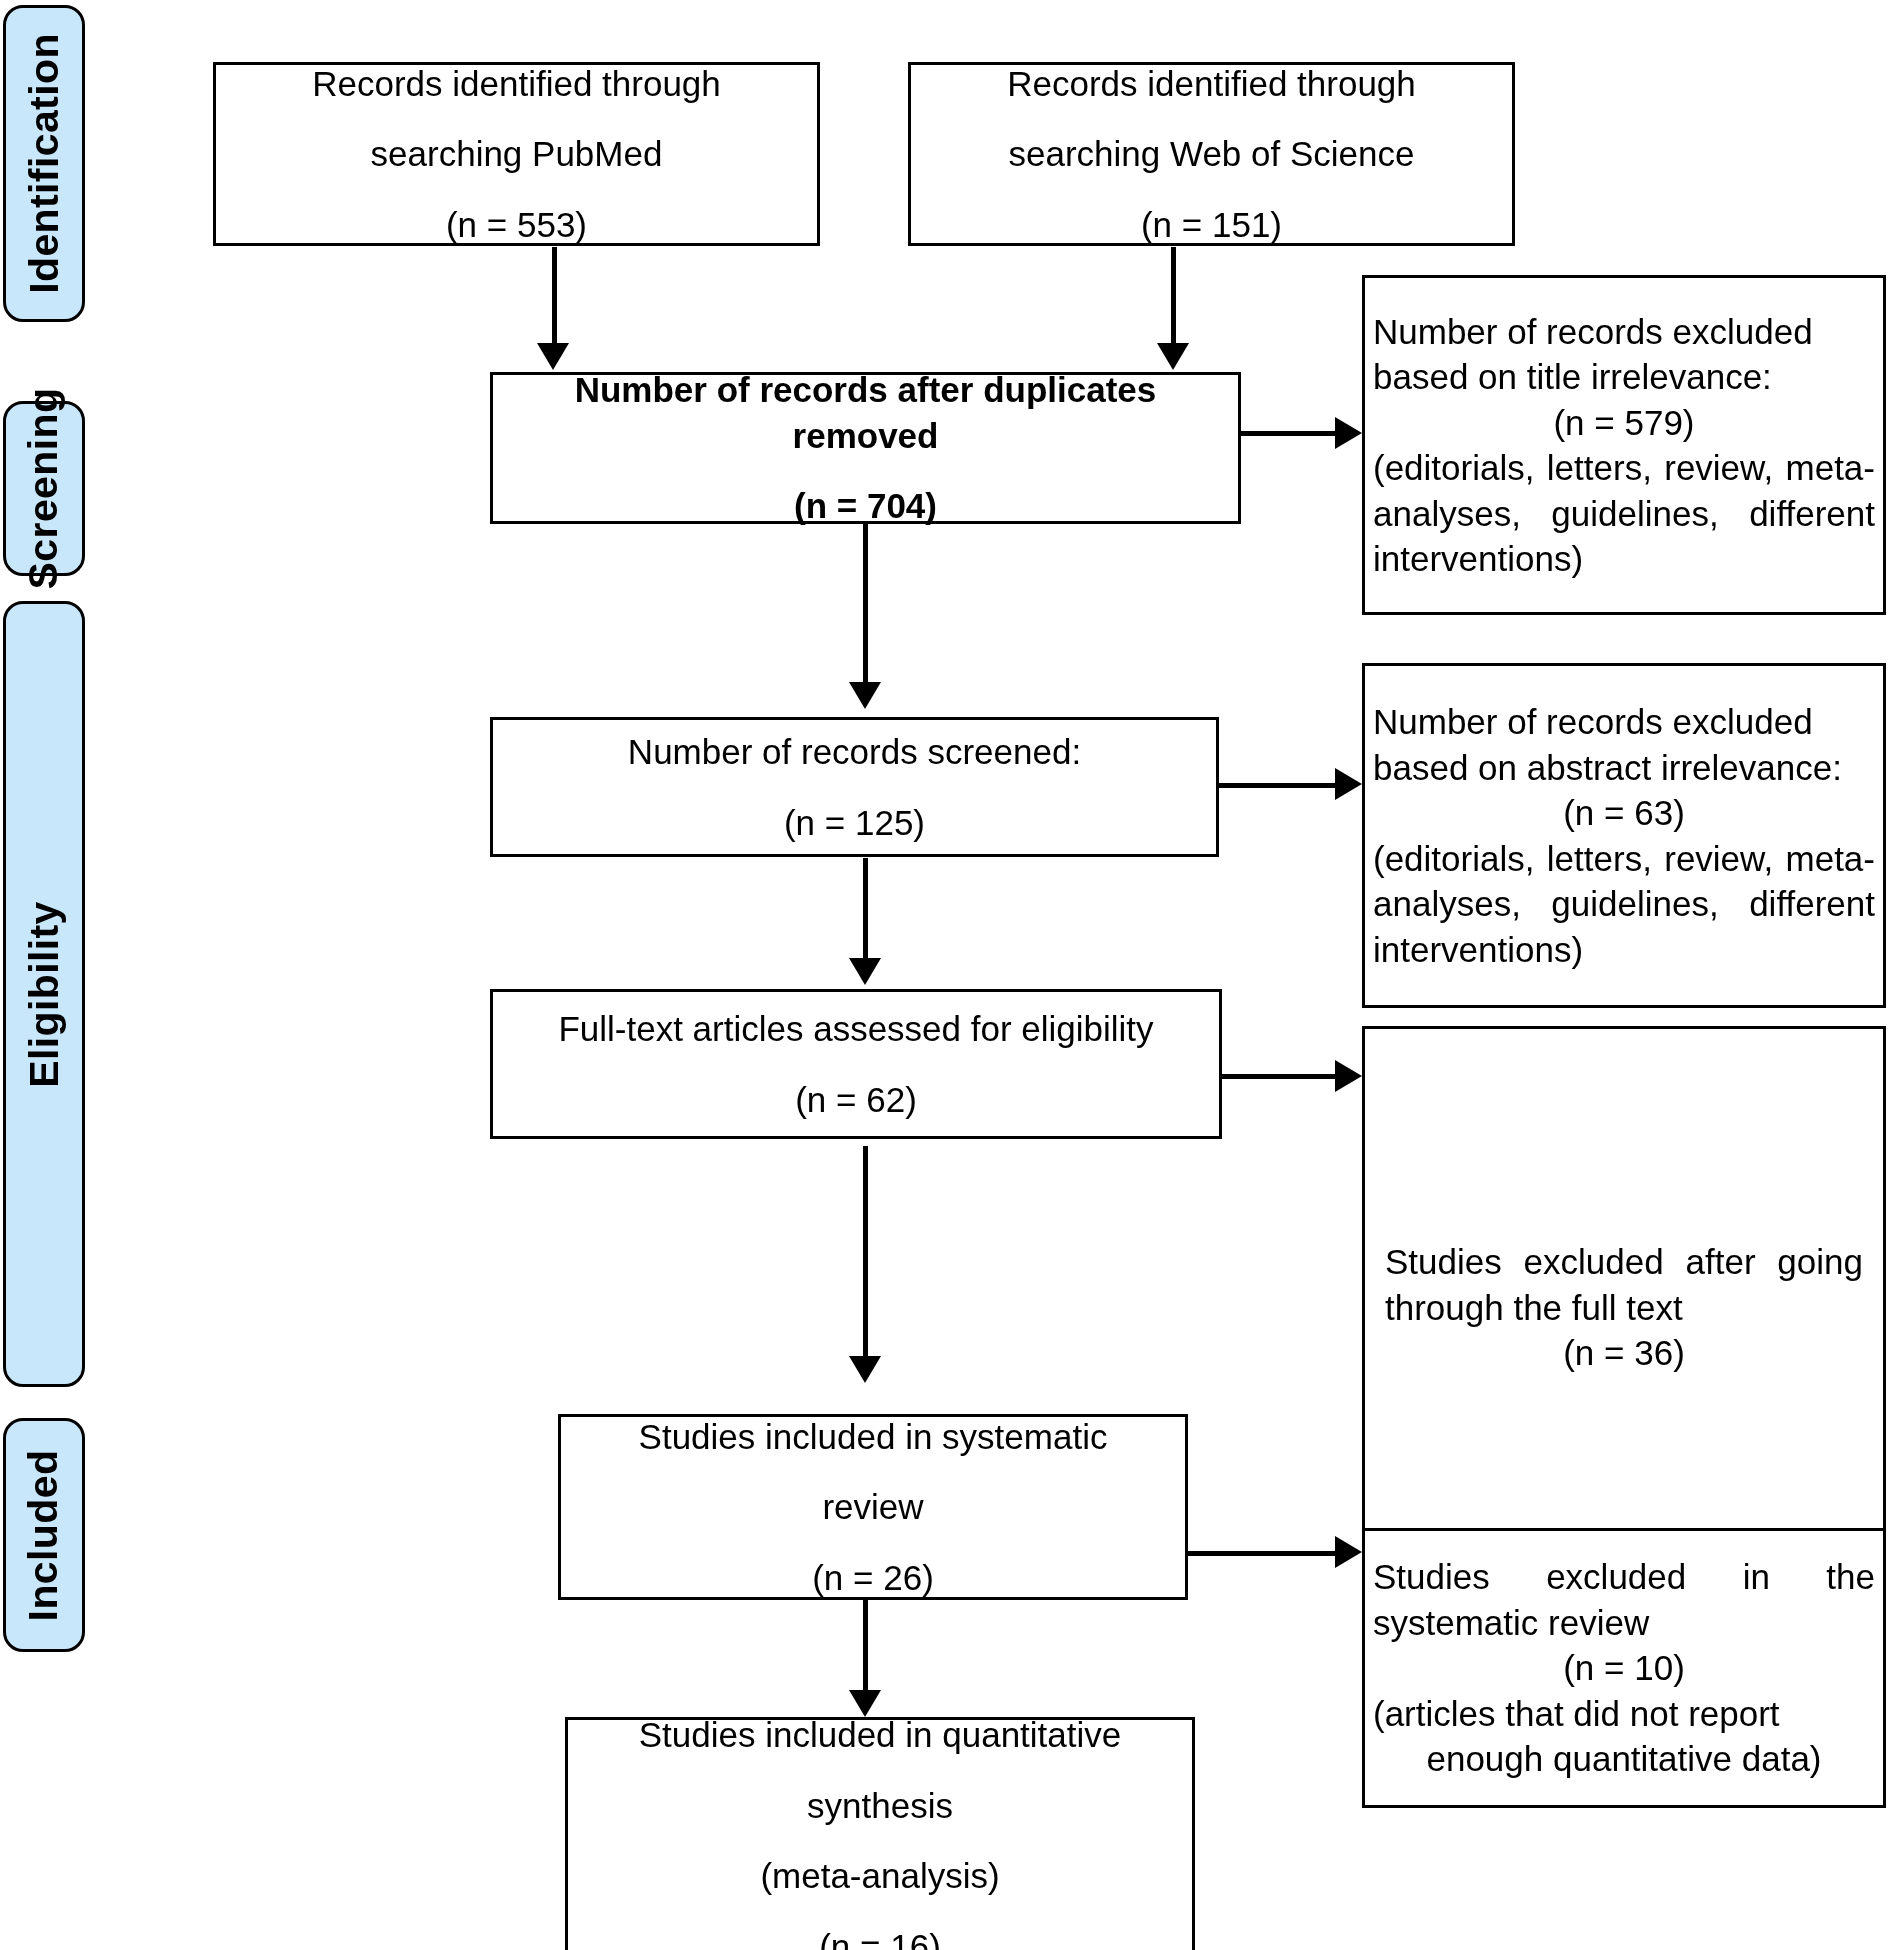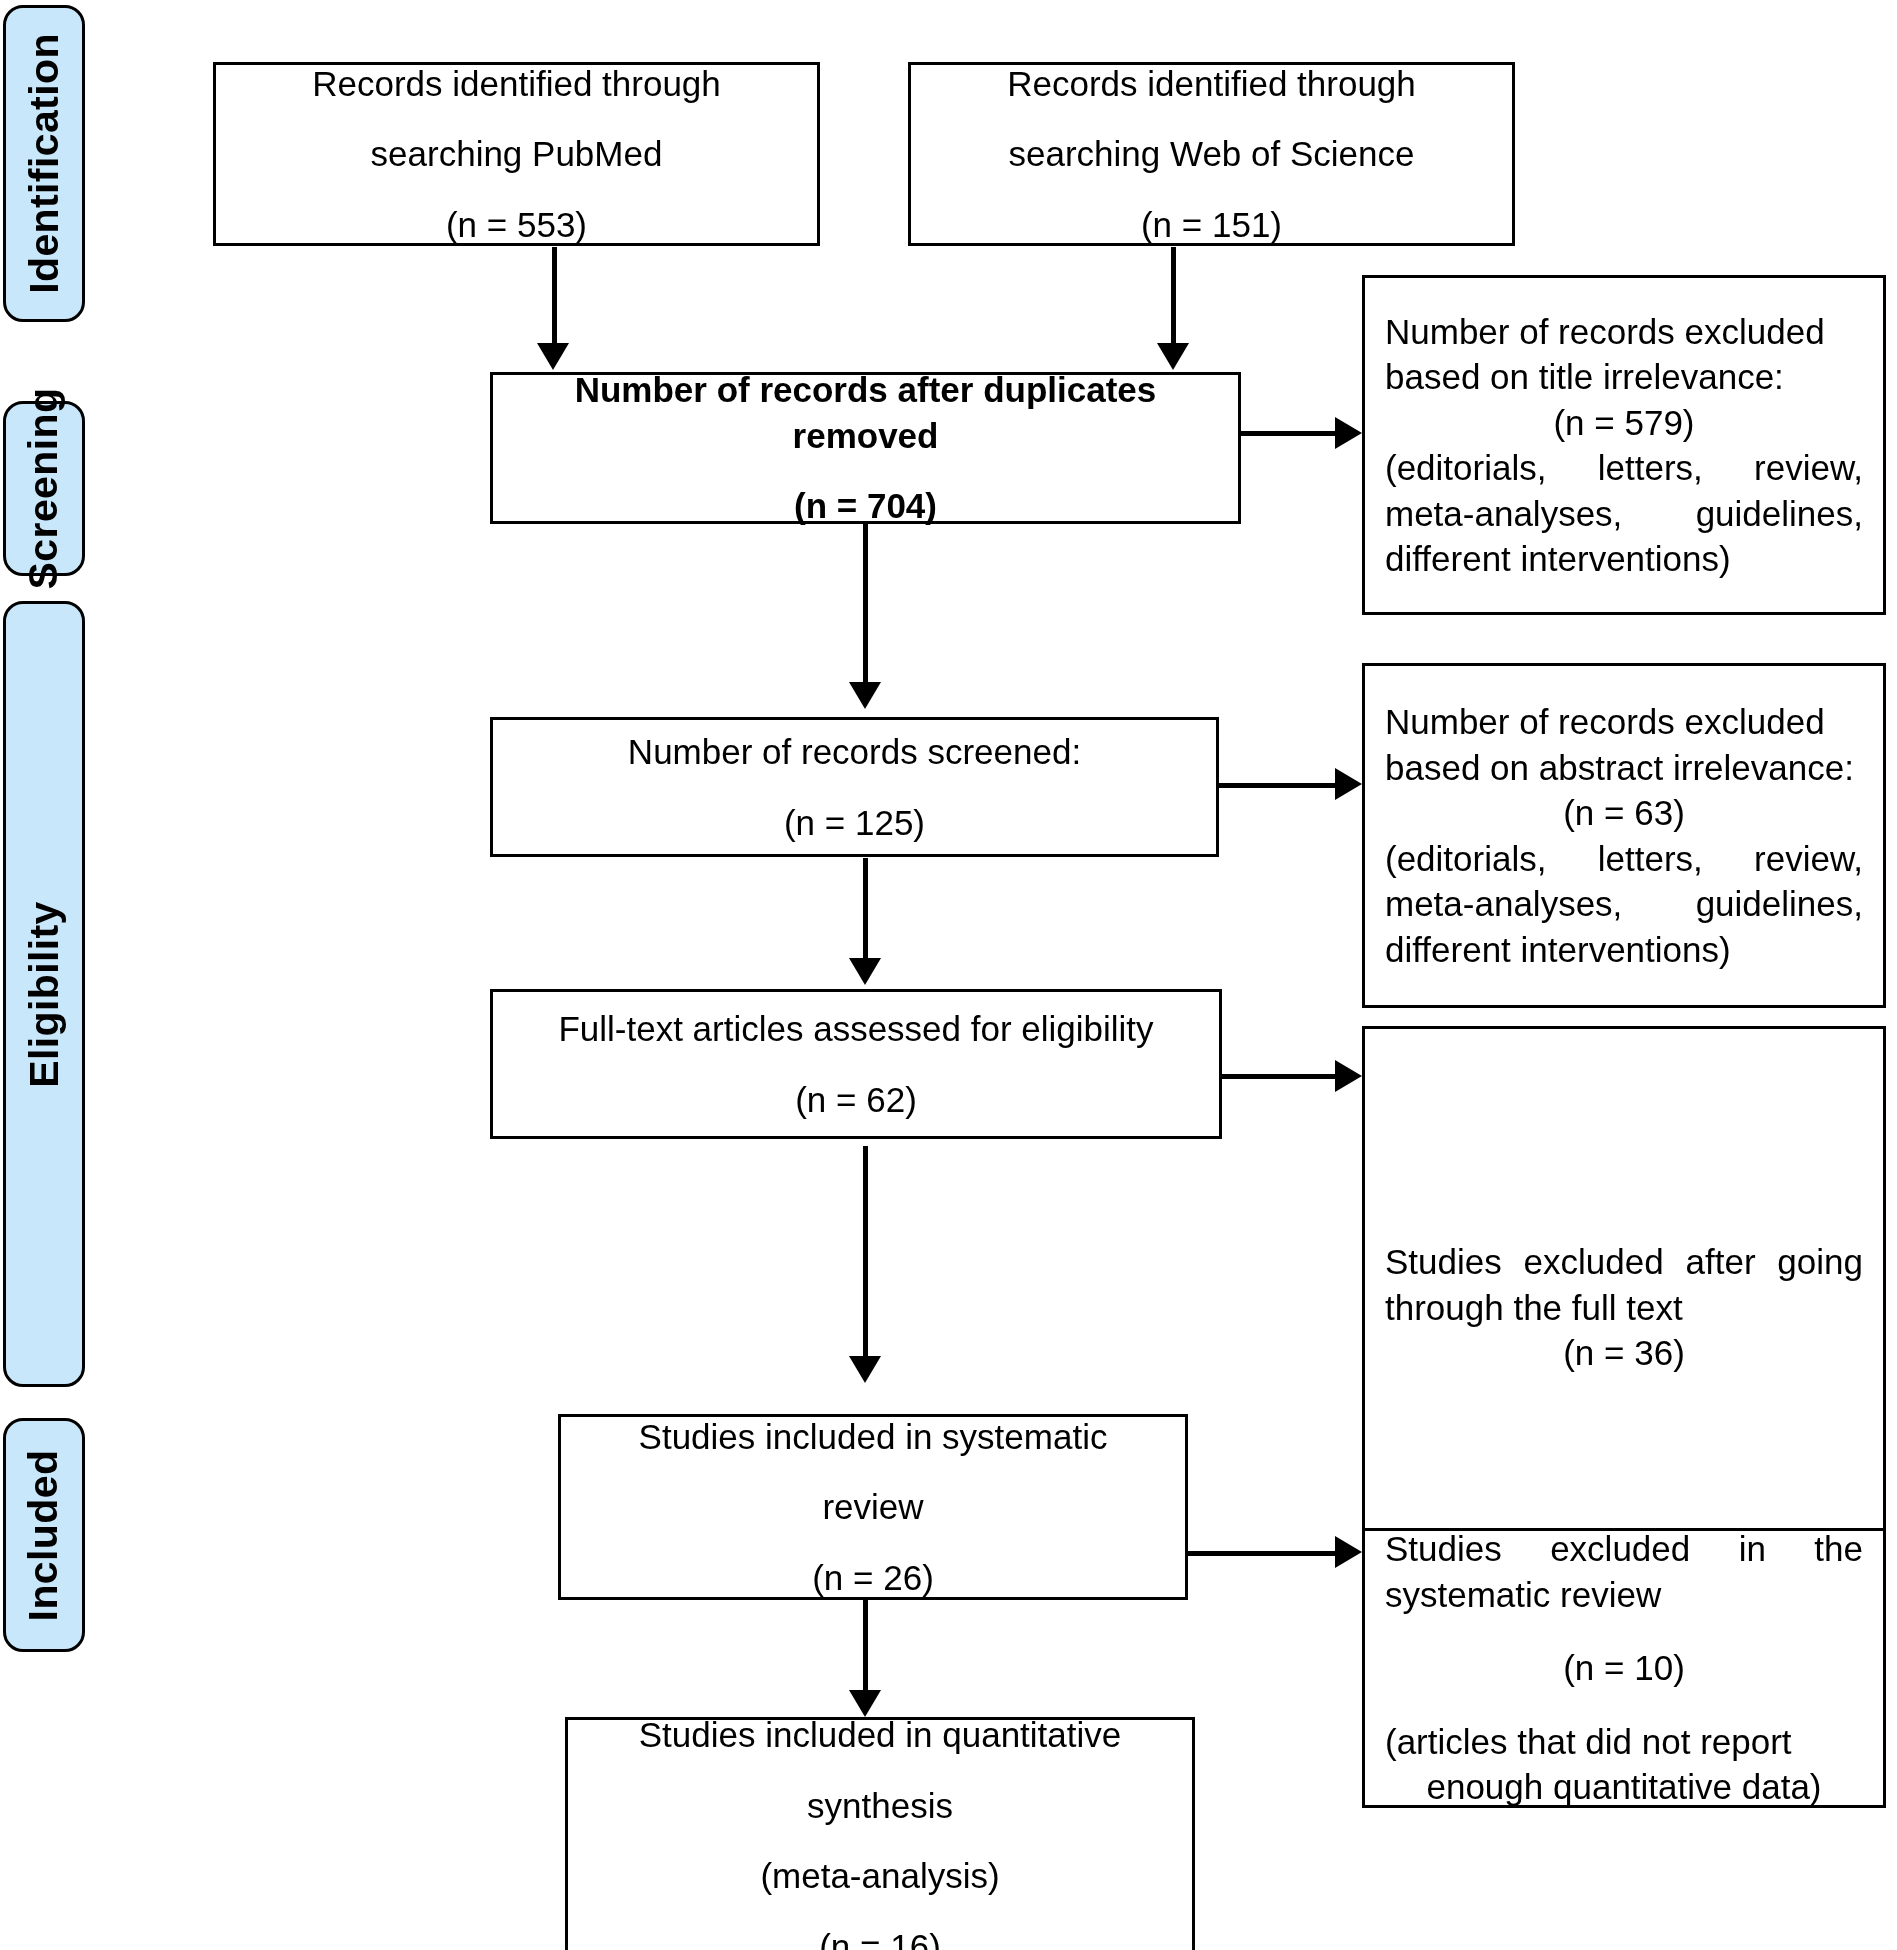--- a/index.html
+++ b/index.html
@@ -53,21 +53,21 @@
   .flow-box.center-text {
     align-items: center;
     text-align: center;
     padding: 7.6px 16.7px;
     gap: 25px;
   }
   .flow-box.justify-text {
     align-items: stretch;
     text-align: justify;
     text-align-last: left;
-    padding: 9px 20px;
+    padding: 9px 8px;
   }
   .flow-box p {
     margin: 0;
   }
   .line-center {
     text-align: left;
     text-align-last: center !important;
   }
   .bullets {
     margin: 0;
@@ -213,21 +213,21 @@
 
   <div class="flow-box center-text" style="left:558px; top:1414px; width:630px; height:186px;">
     <p>Studies included in systematic</p>
     <p>review</p>
     <p>(n = 26)</p>
   </div>
 
   <div class="h-line" style="left:1188px; top:1551px; width:150px;"></div>
   <div class="arrow-right" style="left:1335px; top:1536px;"></div>
 
-  <div class="flow-box justify-text" style="left:1362px; top:1528px; width:524px; height:280px;gap:28px;">
+  <div class="flow-box justify-text" style="left:1362px; top:1528px; width:524px; height:280px;">
     <p>Studies excluded in the systematic review</p>
     <p class="line-center">(n = 10)</p>
     <p class="line-center">(articles that did not report enough quantitative data)</p>
   </div>
 
   <div class="v-line" style="left:863px; top:1600px; width:4.6px; height:93px;"></div>
   <div class="arrow-down" style="left:849px; top:1690px;"></div>
 
   <div class="flow-box center-text" style="left:565px; top:1717px; width:630px; height:247px;">
     <p>Studies included in quantitative</p>

